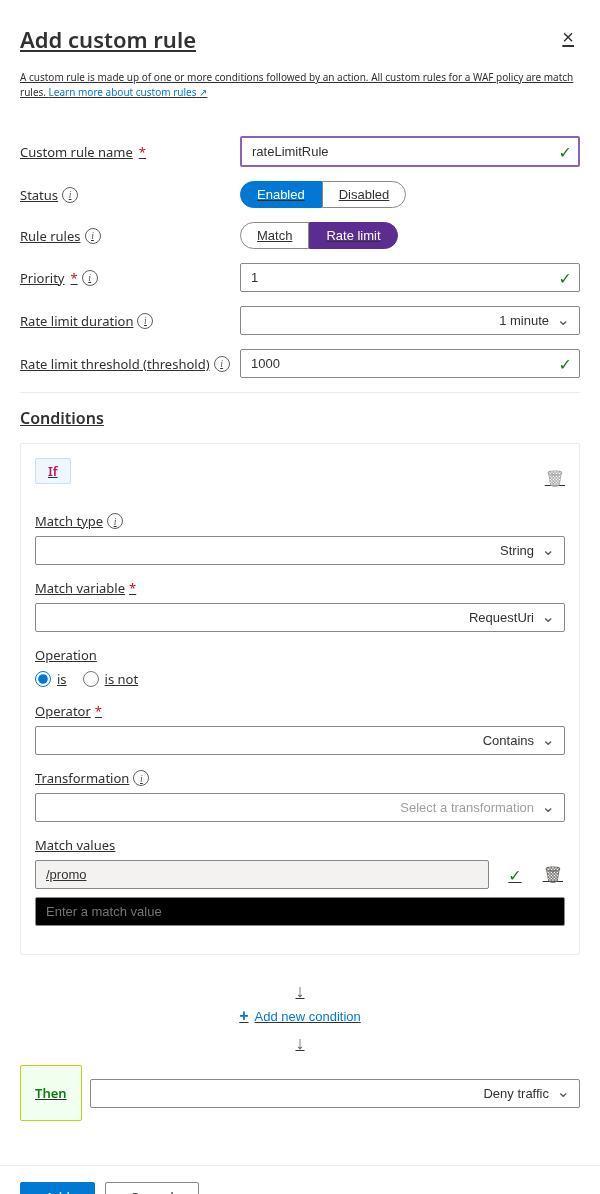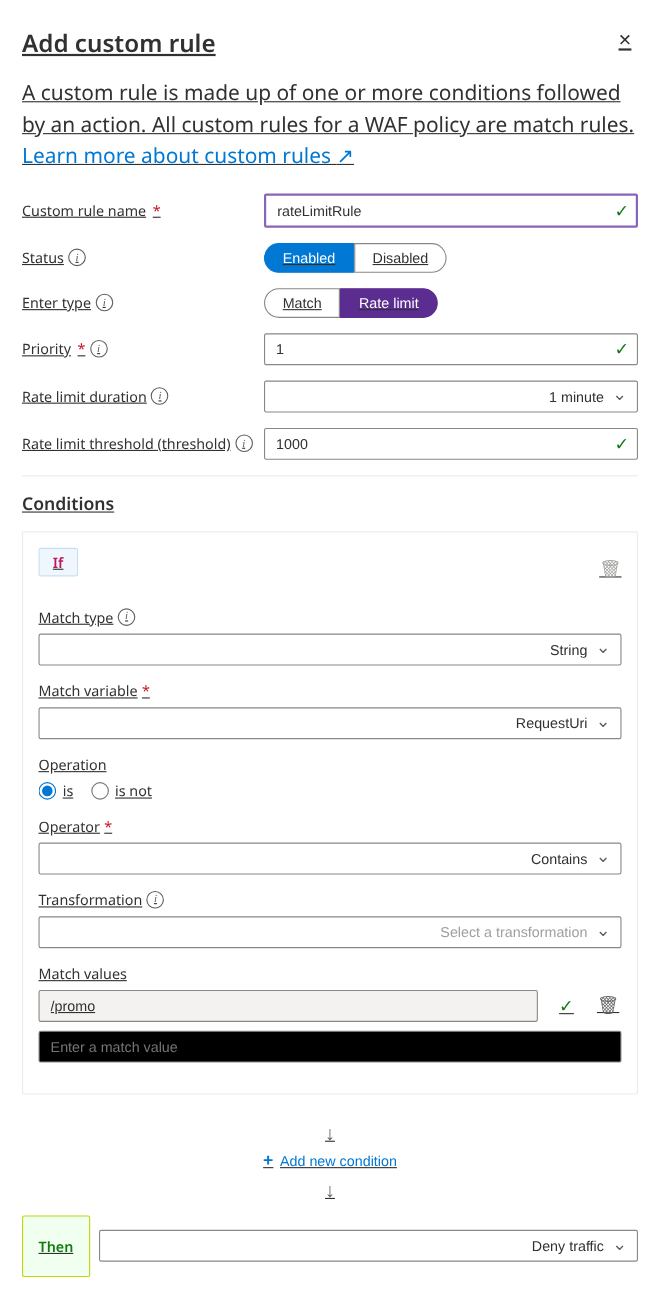--- a/index.html
+++ b/index.html
@@ -29,23 +29,23 @@
     }
     .close-btn {
       background: none;
       border: none;
       font-size: 20px;
       cursor: pointer;
       color: #323130;
       padding: 2px 6px;
     }
     .description {
-      font-size: 19px;
-      color: #323130;
-      margin-bottom: 20px;
+      font-size: 10px;
+      color: #323130;
+      margin-bottom: 36px;
       line-height: 1.5;
     }
     .description a {
       color: #0078d4;
       text-decoration: none;
     }
     .form-row {
       display: flex;
       align-items: center;
       margin-bottom: 14px;
@@ -391,21 +391,21 @@
     <div class="form-control">
       <div class="toggle-group">
         <button class="toggle-btn active-enabled">Enabled</button>
         <button class="toggle-btn">Disabled</button>
       </div>
     </div>
   </div>
 
   <div class="form-row">
     <label class="form-label">
-      <span>Enter type</span>
+      <span>Rule rules</span>
       <span class="info-icon">i</span>
     </label>
     <div class="form-control">
       <div class="rule-type-group">
         <button class="rule-type-btn">Match</button>
         <button class="rule-type-btn active-rate">Rate limit</button>
       </div>
     </div>
   </div>
 

